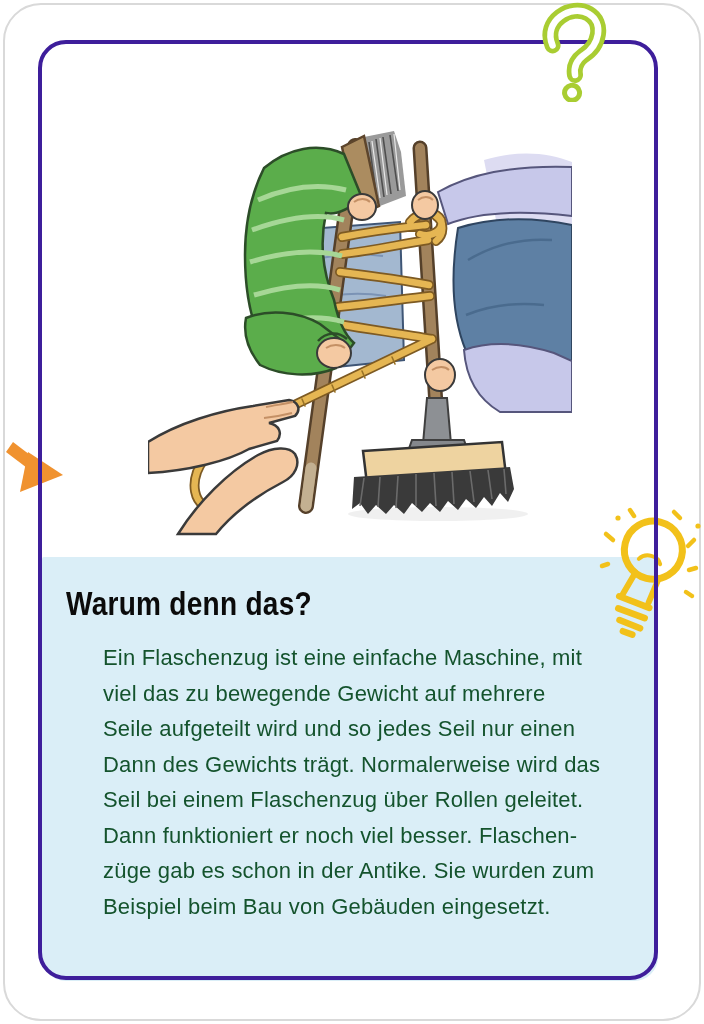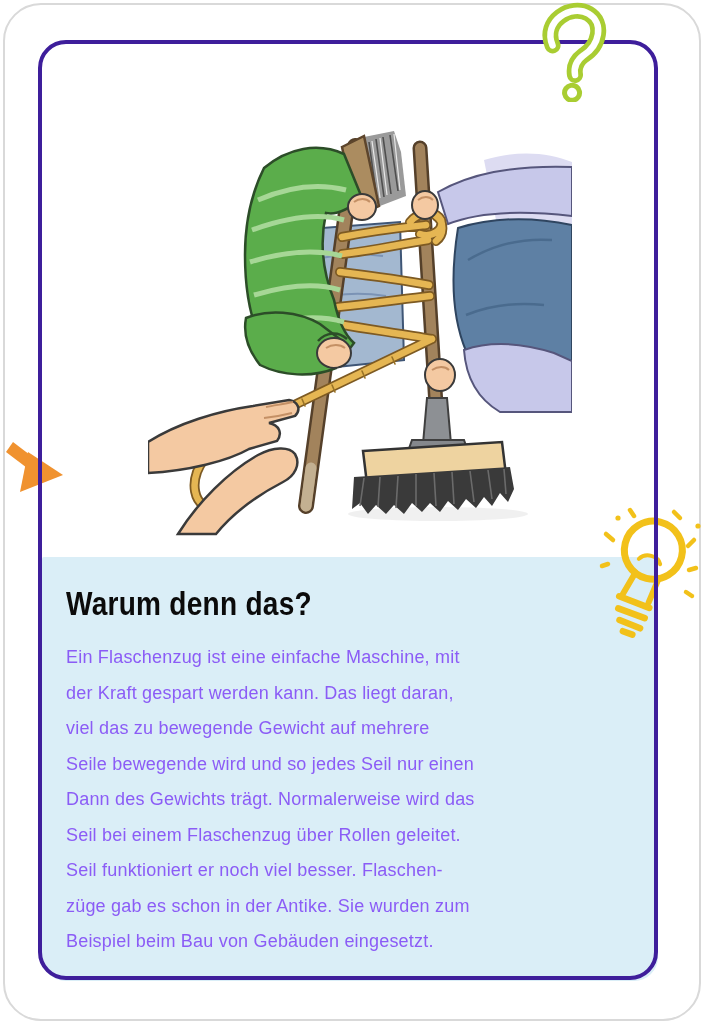--- a/index.html
+++ b/index.html
@@ -19,22 +19,23 @@
     background:#daeef7;border-radius:2px 2px 24px 24px;z-index:1;
     box-sizing:border-box;padding:28px 24px 9px 24px;
   }
   .panel-heading{
     margin:0;font-size:33px;font-weight:bold;color:#0b0b0b;
     transform:scaleX(.85);transform-origin:left center;white-space:nowrap;
     letter-spacing:.3px;
   }
   .panel-body{margin-top:17px;}
   .panel-line{
-    font-size:18px;line-height:35.5px;color:#8b5cf6;white-space:nowrap;
+    font-size:22px;line-height:35.5px;color:#14532d;white-space:nowrap;
     letter-spacing:.2px;
+    margin-left:37px;
   }
   
   .arrow-doodle{position:absolute;left:2px;top:438px;width:64px;height:56px;z-index:2;}
   .bulb-doodle{position:absolute;left:596px;top:504px;width:108px;height:136px;z-index:2;}
   .qm-doodle{position:absolute;left:534px;top:2px;width:78px;height:100px;z-index:4;}
   
   .border-stroke{
     position:absolute;left:38px;top:40px;width:620px;height:940px;
     box-sizing:border-box;border:4px solid #3e1e9b;border-radius:28px;
     z-index:3;pointer-events:none;
@@ -100,26 +101,25 @@
 
     <path d="M0,332 C30,313 70,301 105,296 L141,290 C151,292 153,300 147,306 L121,313 C131,315 135,323 129,331 L101,339 C80,351 40,361 0,363 Z" fill="#f4c9a2" stroke="#3a3a3a" stroke-width="2.5"></path>
     <path d="M118,297 C128,295 137,294 145,292 M116,308 C126,307 136,305 144,303" fill="none" stroke="#c49065" stroke-width="2"></path>
     <path d="M30,424 C50,392 80,362 110,345 C125,337 141,336 147,344 C153,354 147,366 135,372 C110,385 85,403 68,424 Z" fill="#f4c9a2" stroke="#3a3a3a" stroke-width="2.5"></path>
   </svg>
 
   <div class="info-panel">
     <h2 class="panel-heading">Warum denn das?</h2>
     <div class="panel-body">
       <div class="panel-line">Ein Flaschenzug ist eine einfache Maschine, mit</div>
-      <div class="panel-line">der Kraft gespart werden kann. Das liegt daran,</div>
       <div class="panel-line">viel das zu bewegende Gewicht auf mehrere</div>
-      <div class="panel-line">Seile bewegende wird und so jedes Seil nur einen</div>
+      <div class="panel-line">Seile aufgeteilt wird und so jedes Seil nur einen</div>
       <div class="panel-line">Dann des Gewichts trägt. Normalerweise wird das</div>
       <div class="panel-line">Seil bei einem Flaschenzug über Rollen geleitet.</div>
-      <div class="panel-line">Seil funktioniert er noch viel besser. Flaschen-</div>
+      <div class="panel-line">Dann funktioniert er noch viel besser. Flaschen-</div>
       <div class="panel-line">züge gab es schon in der Antike. Sie wurden zum</div>
       <div class="panel-line">Beispiel beim Bau von Gebäuden eingesetzt.</div>
     </div>
   </div>
 
   <svg class="arrow-doodle" viewBox="0 0 64 56" xmlns="http://www.w3.org/2000/svg">
     <polygon points="4,14 11,4 36,23 29,33" fill="#f0922f"></polygon>
     <polygon points="26,14 61,37 18,54" fill="#f0922f"></polygon>
   </svg>
 

